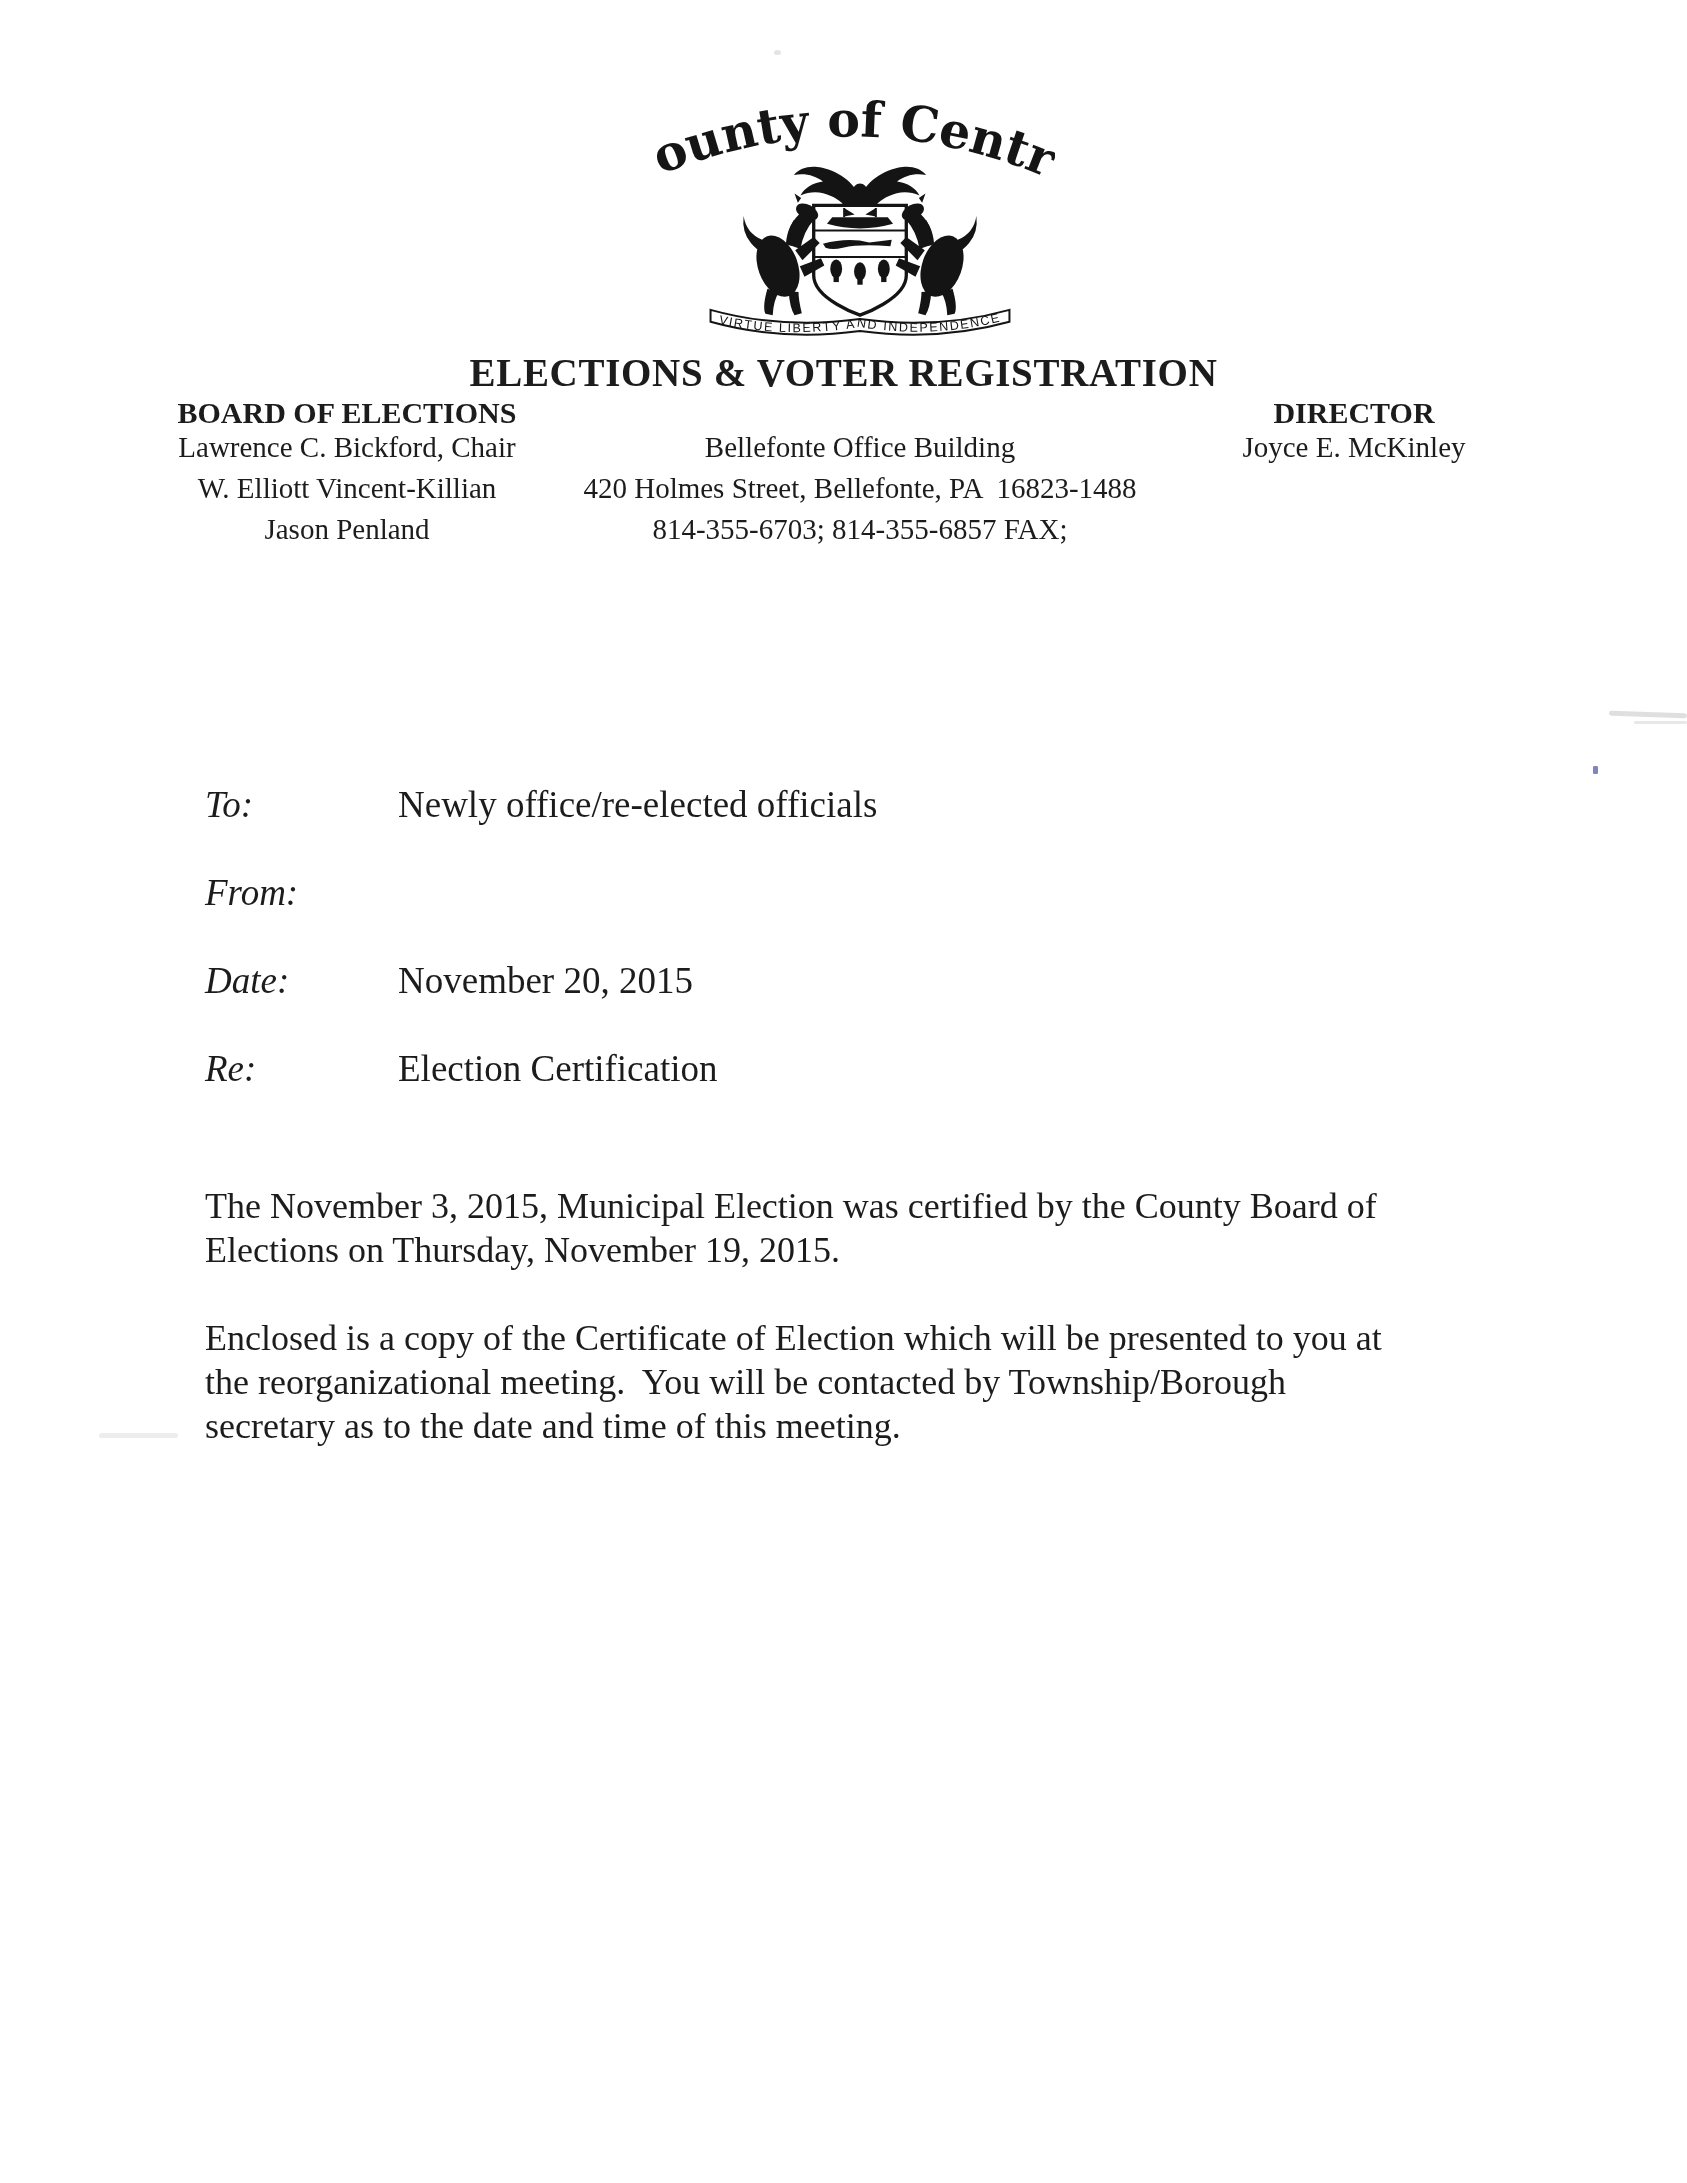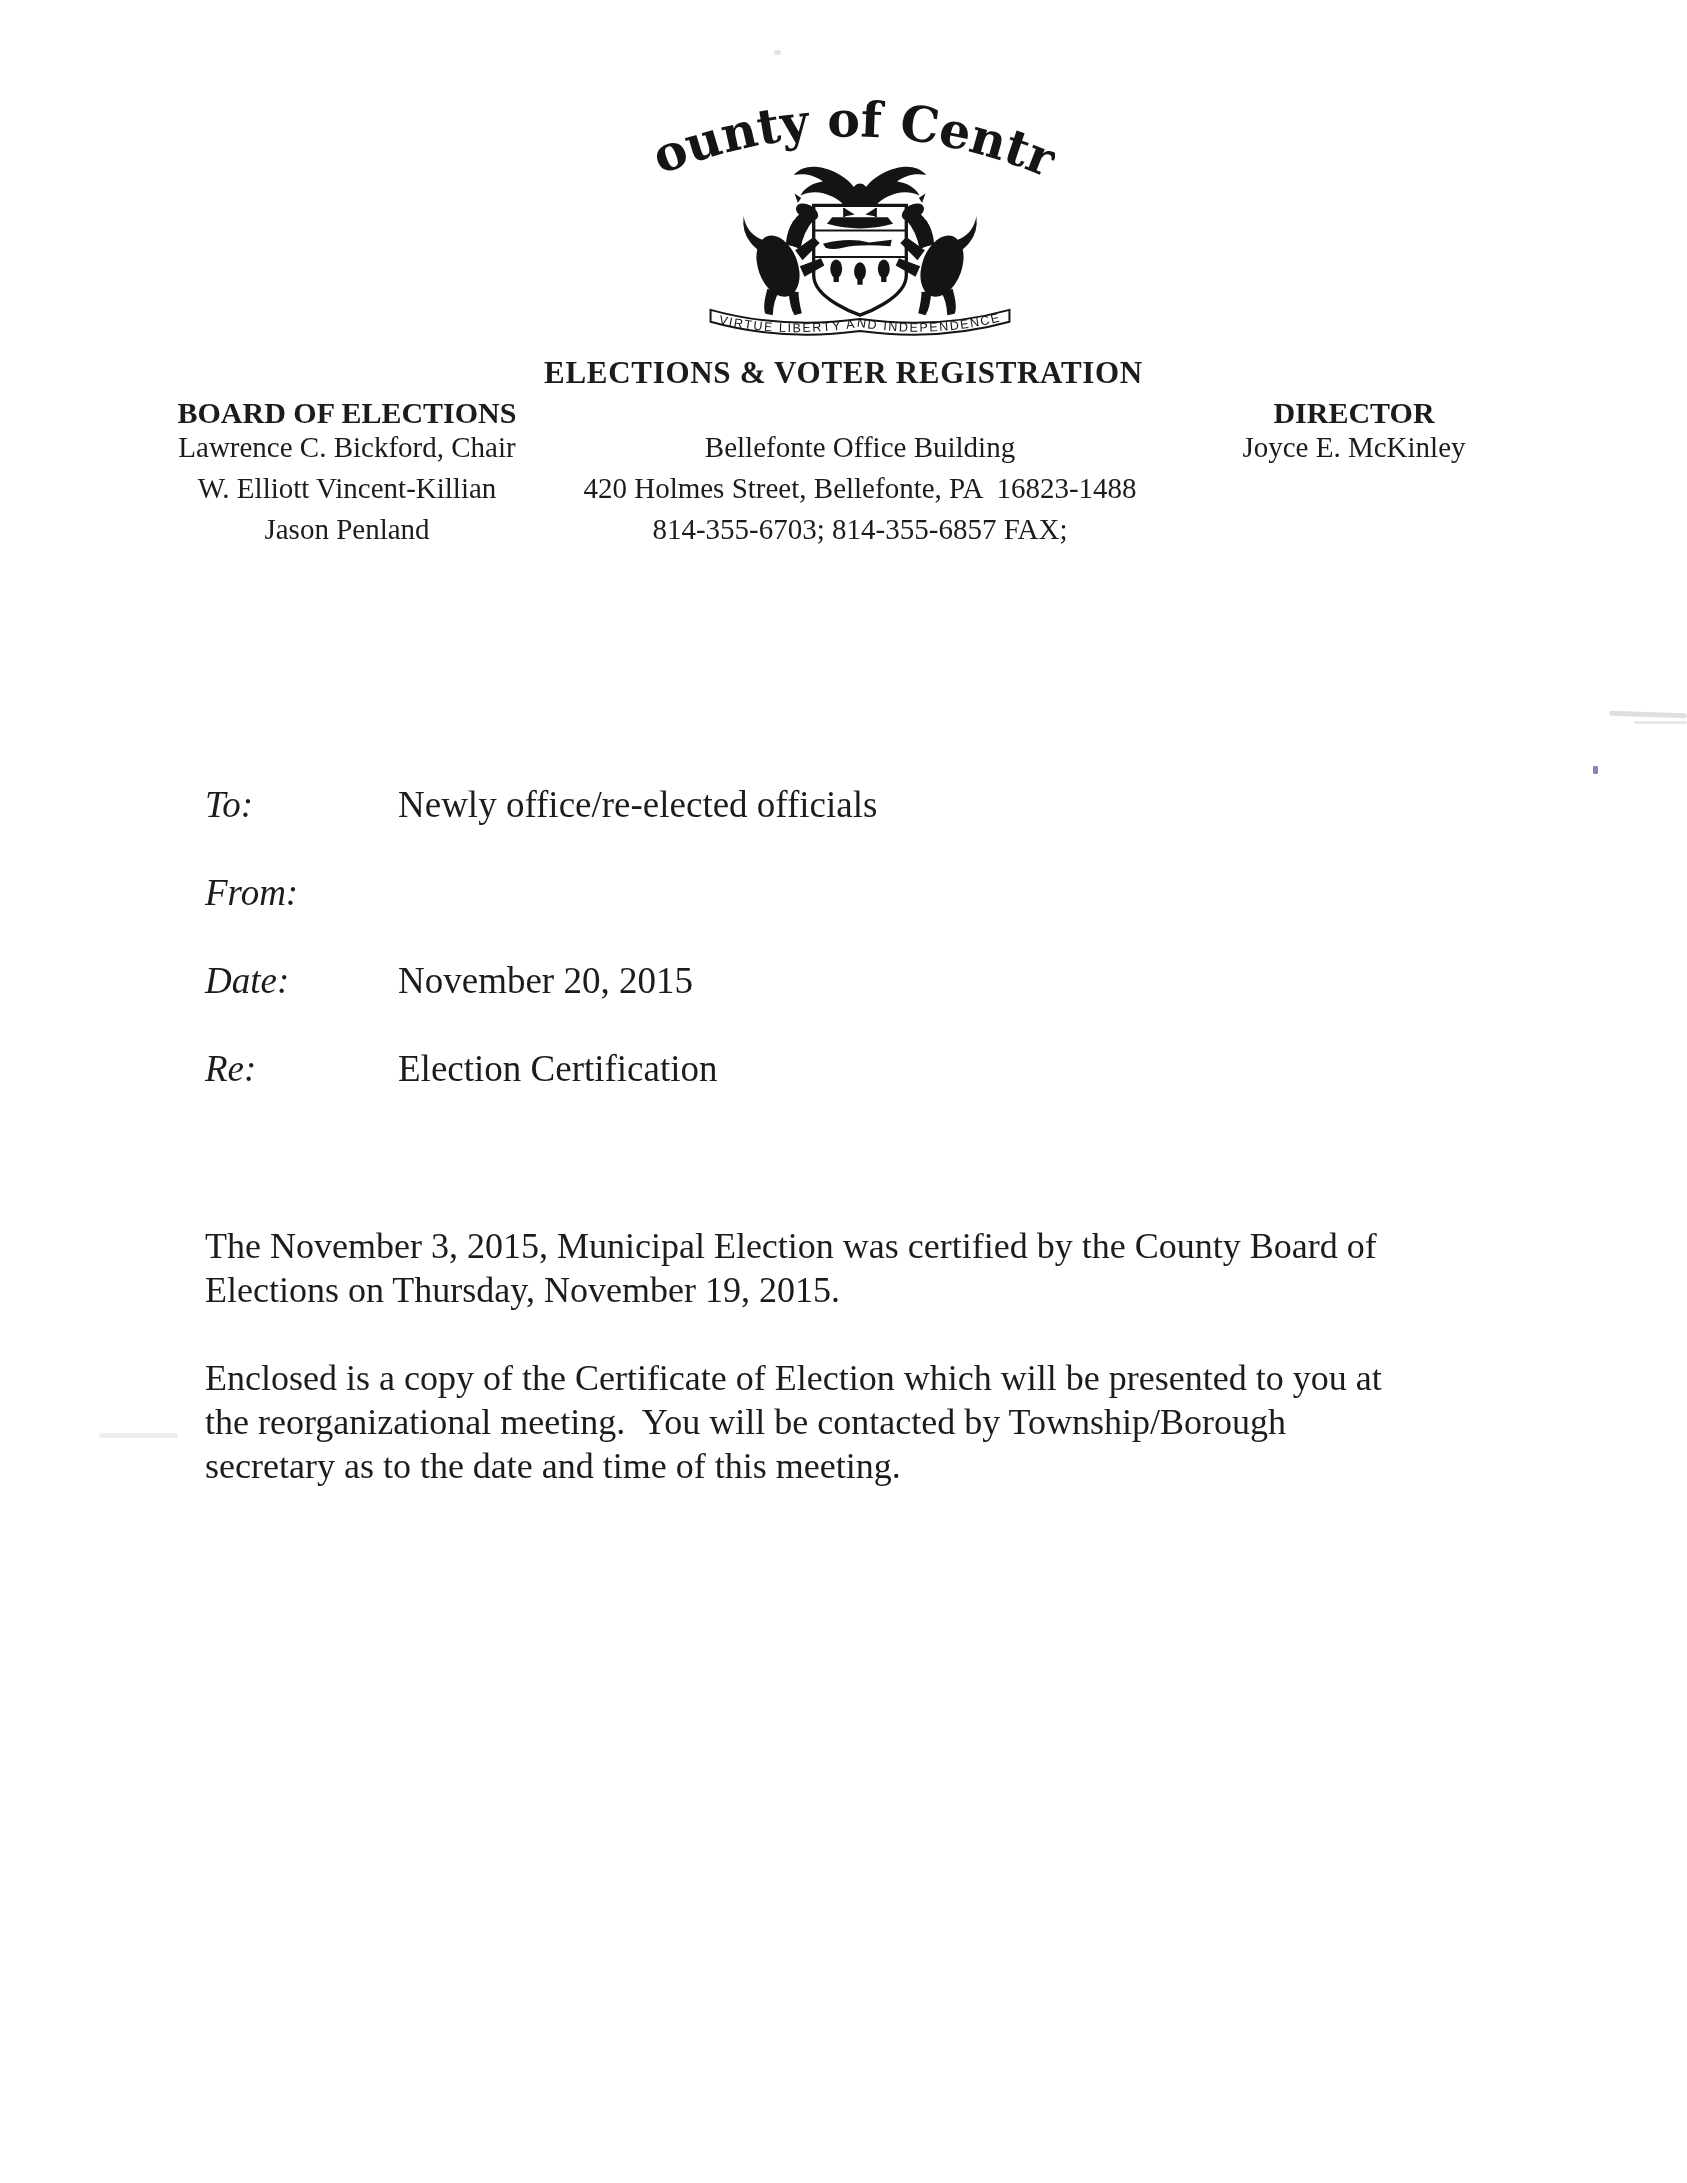--- a/index.html
+++ b/index.html
@@ -15,33 +15,33 @@
   .cx{transform:translateX(-50%);}
 
   
   .col-line{font-size:29px;line-height:34px;white-space:pre;}
   .col-title{font-size:30px;line-height:34px;font-weight:bold;white-space:pre;}
 
   
   .dept-heading{
     left:0;top:353px;width:1687px;
     text-align:center;
-    font-size:31px;font-weight:bold;letter-spacing:0.7px;
+    font-size:39px;font-weight:bold;letter-spacing:0.7px;
     line-height:40px;
   }
 
   
   .memo{left:205px;top:783px;font-size:37px;line-height:44px;}
   .memo-row{display:flex;margin-bottom:44px;}
   .memo-label{width:193px;white-space:pre;font-style:italic;}
   .memo-value{white-space:pre;}
 
   
   .letter-body{left:205px;top:1184px;width:1297px;font-size:36px;line-height:44px;}
-  .para{margin-bottom:44px;margin-top:40px;}
+  .para{margin-bottom:44px;}
   .line{white-space:pre;}
 
   
   .arc-title-svg{left:645px;top:98px;}
   .crest-svg{left:696px;top:159px;}
 
   
   .speck-blue{left:1593px;top:766px;width:4.6px;height:8px;background:#5b5ba6;opacity:.75;border-radius:1.3px;}
   .streak-top-right{left:1609px;top:712px;width:78px;height:4.6px;background:#b9b9b9;opacity:.45;border-radius:2.6px;transform:rotate(2deg);}
   .streak-top-right2{left:1634px;top:721px;width:53px;height:3.3px;background:#c6c6c6;opacity:.4;border-radius:2.6px;}

